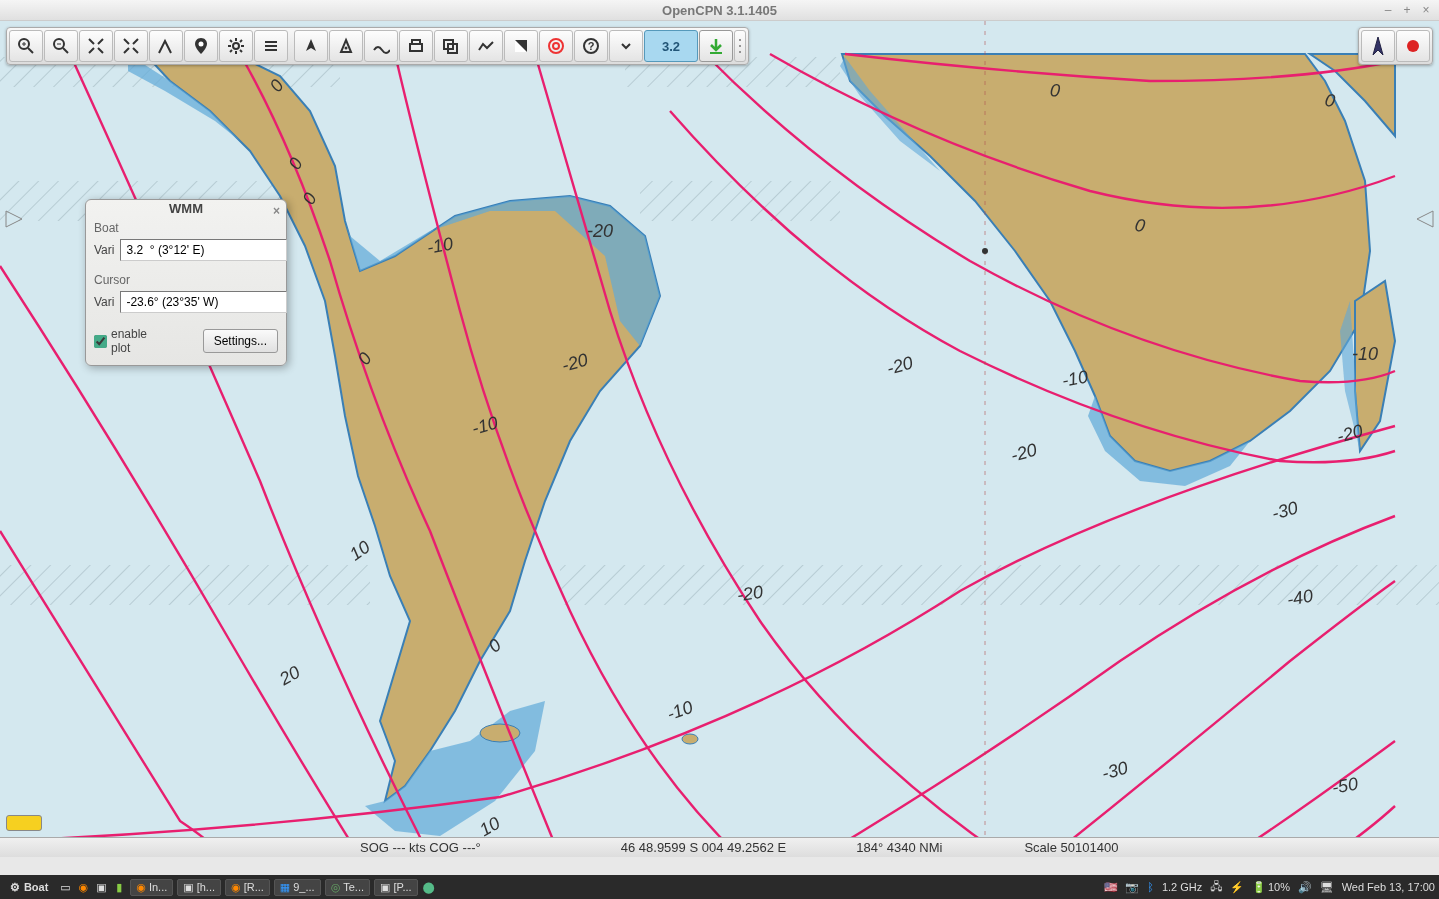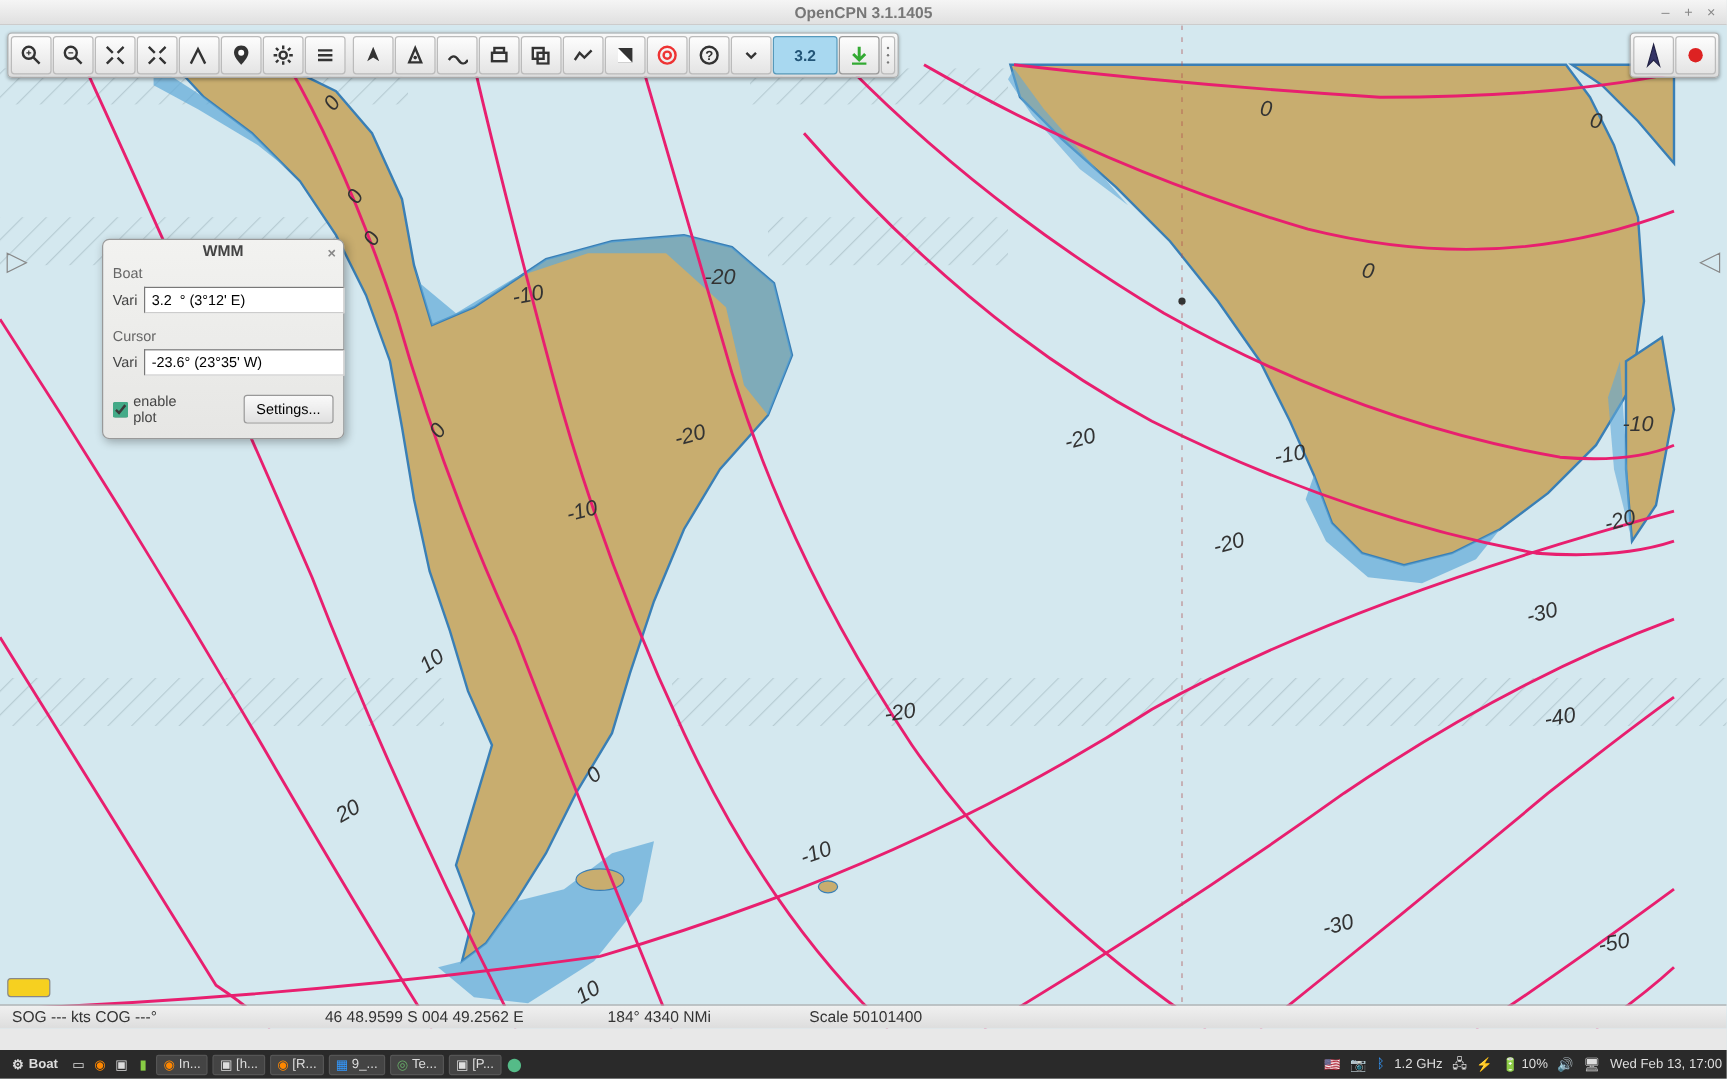--- a/index.html
+++ b/index.html
@@ -347,21 +347,21 @@
         <input type="checkbox" checked="" style="">
         <span>enable plot</span>
       </label>
       <button class="settings-btn">Settings...</button>
     </div>
   </div>
 
   <div class="gps-indicator"></div>
 
   <div class="status-bar">
-    <span class="status-seg" style="">SOG --- kts  COG ---°</span>
+    <span class="status-seg" style="margin-left:350px">SOG --- kts  COG ---°</span>
     <span class="status-seg" style="margin-left:100px">46 48.9599 S   004 49.2562 E</span>
     <span class="status-seg" style="margin-left:30px">184°  4340 NMi</span>
     <span class="status-seg" style="margin-left:42px">Scale 50101400</span>
   </div>
 </div>
 
 <div class="taskbar">
   <div class="menu-btn">
     <span>⚙</span>
     <span>Boat</span>

